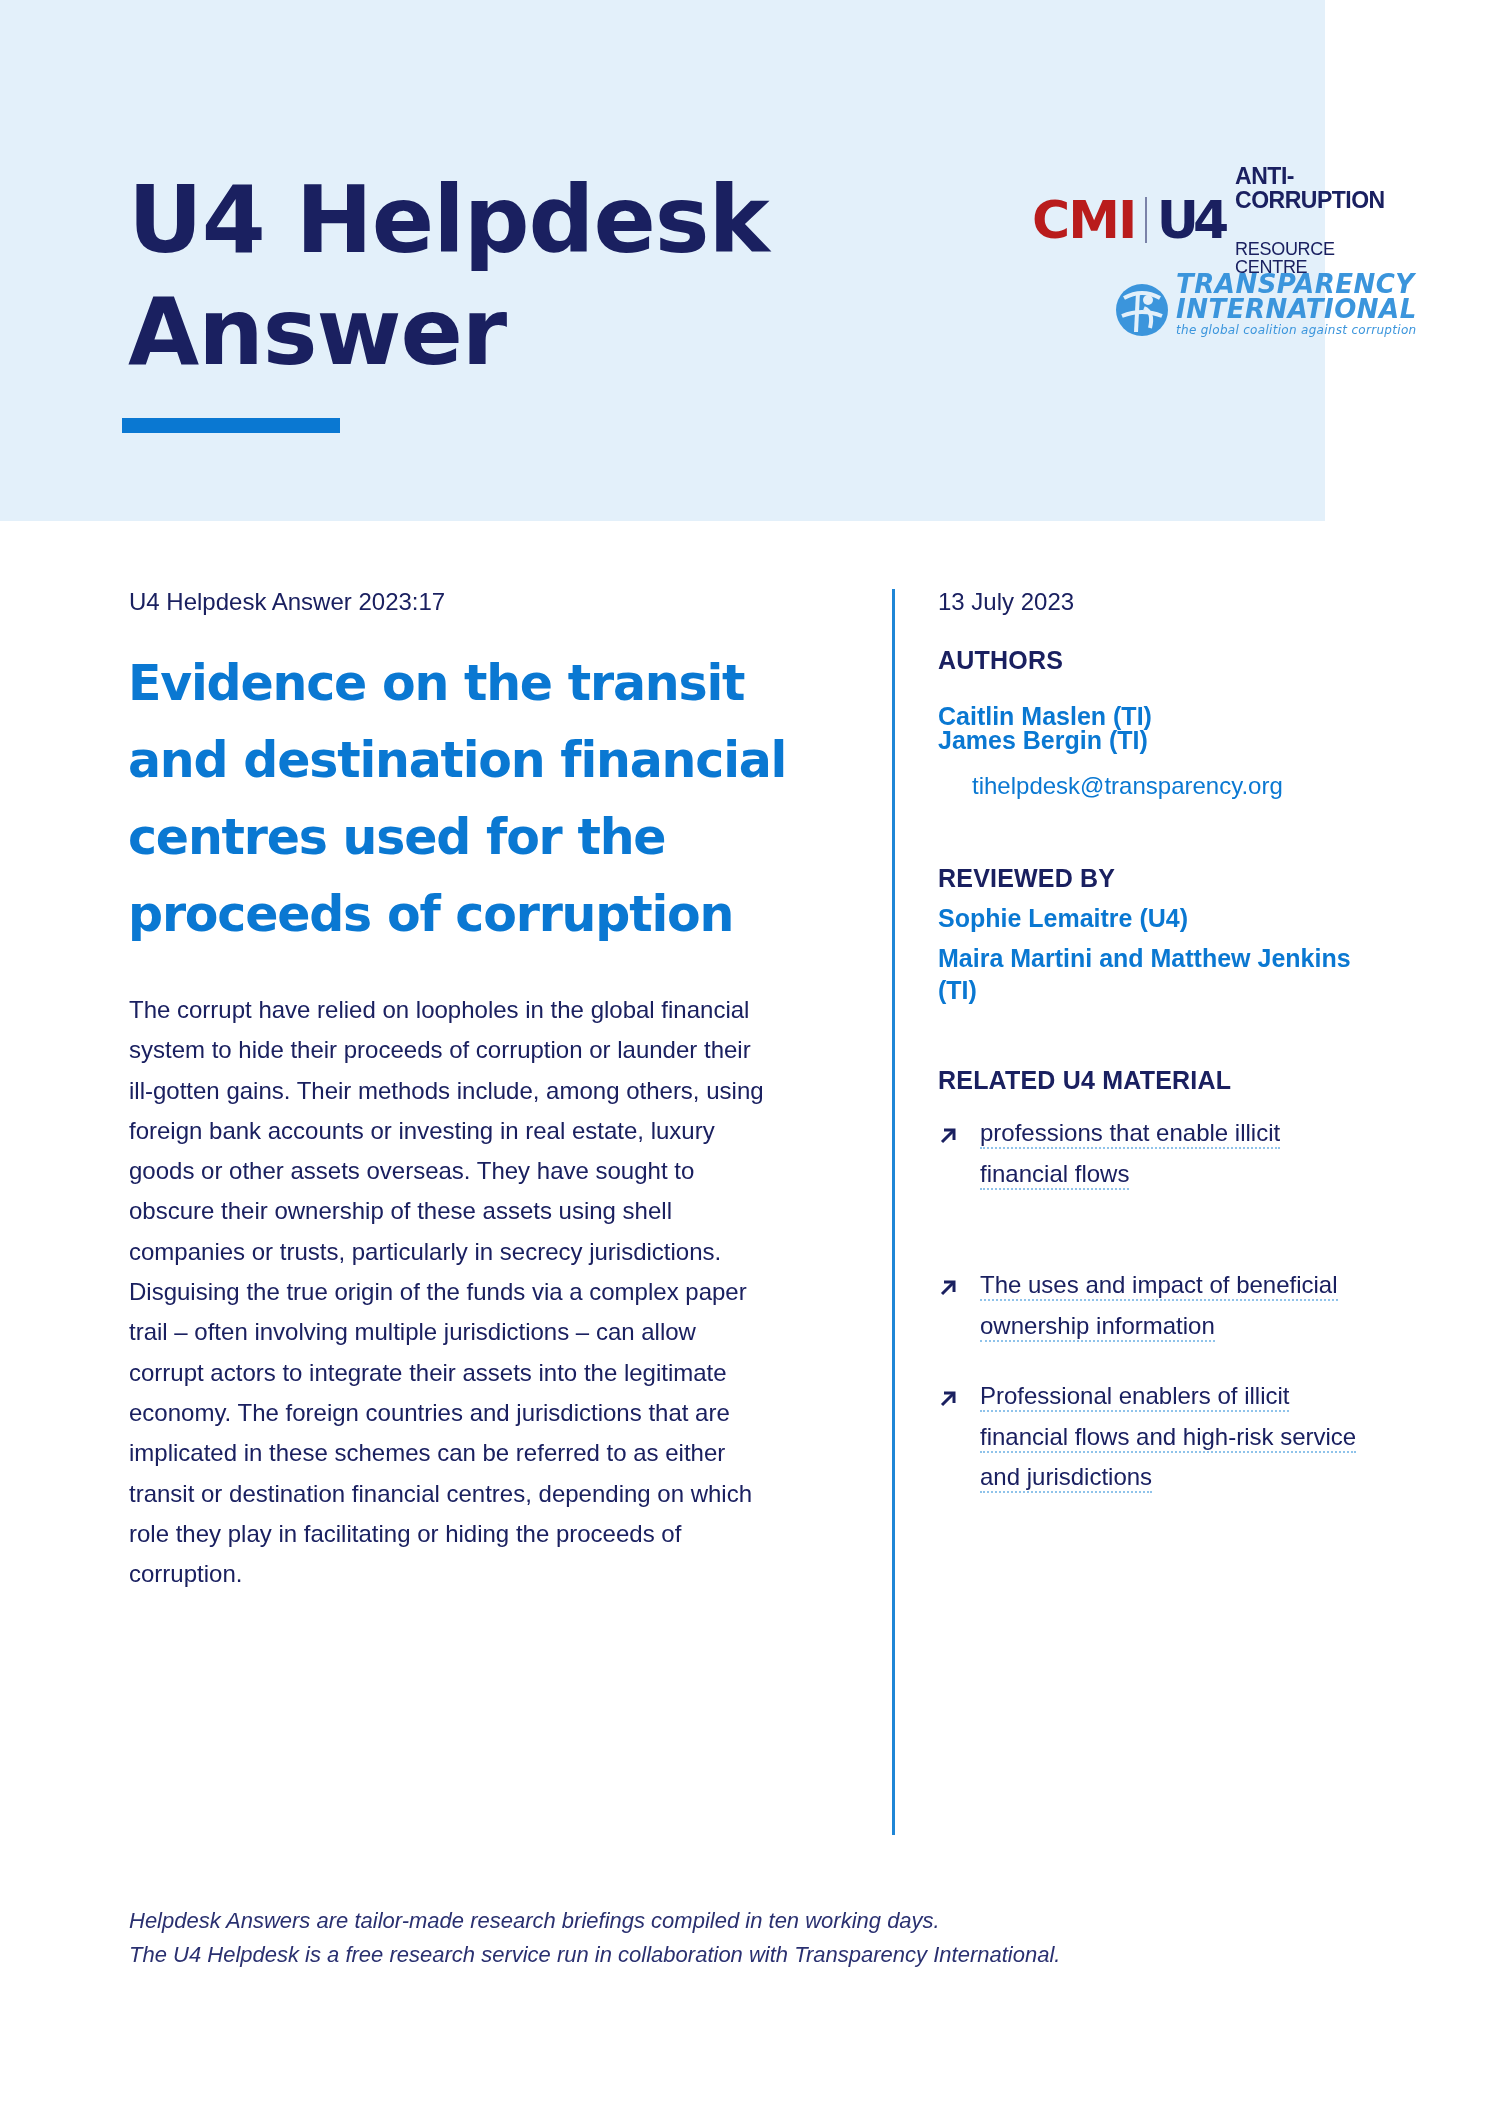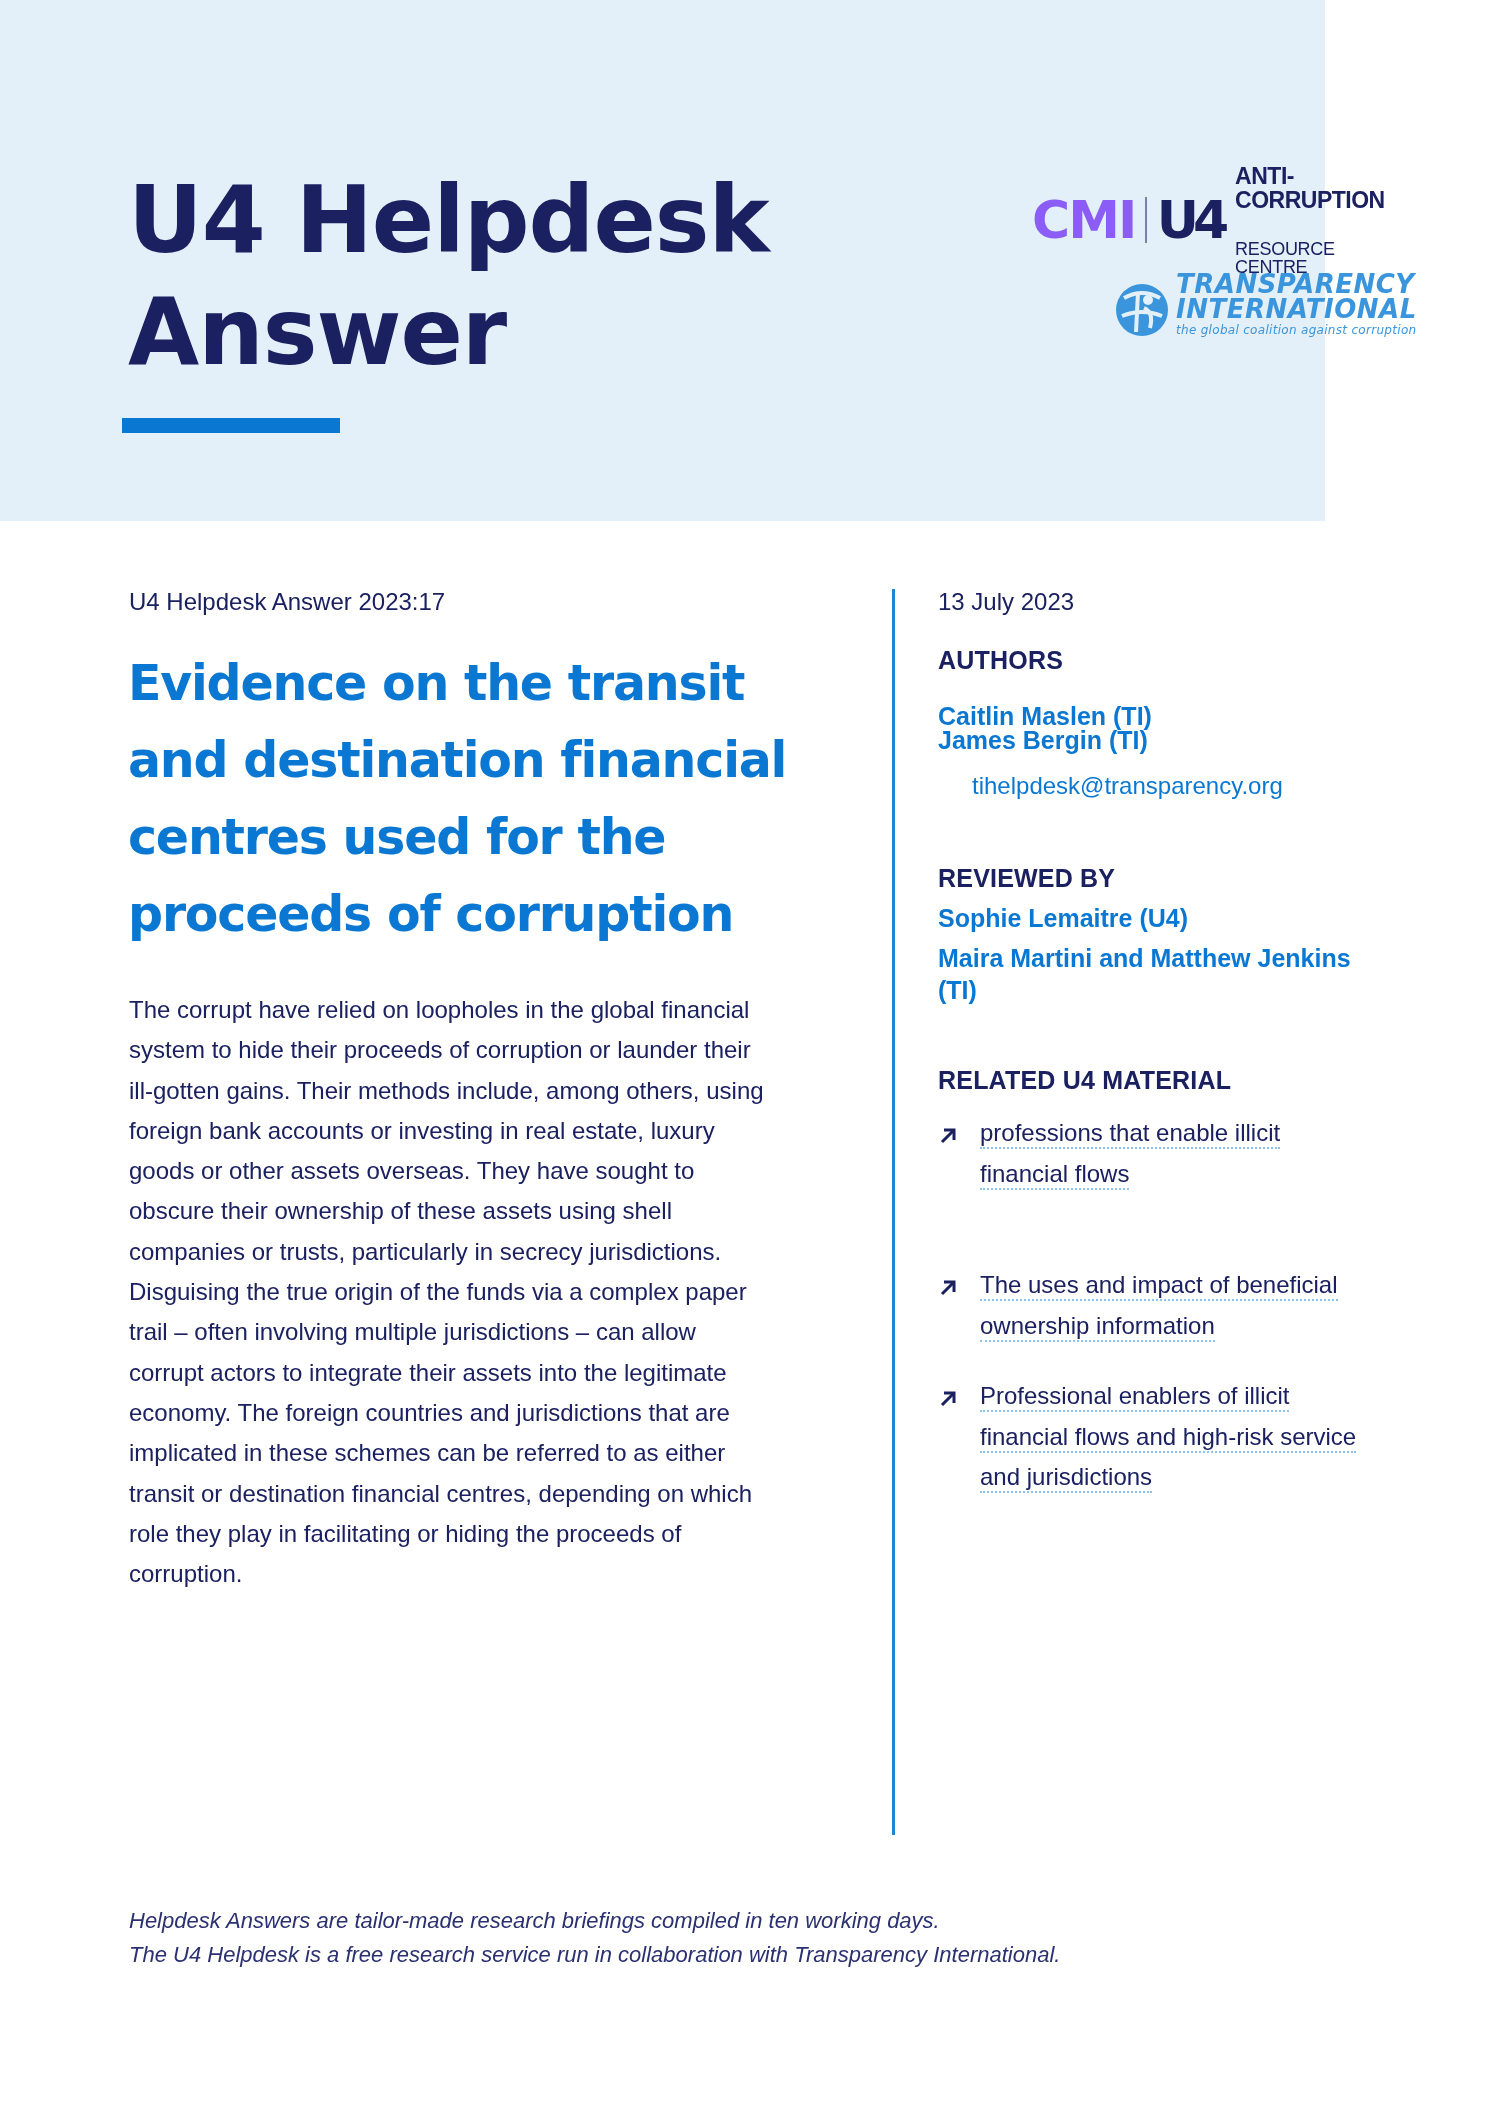--- a/index.html
+++ b/index.html
@@ -48,21 +48,21 @@
       left: 1032px;
       top: 192px;
       height: 56px;
       display: flex;
       align-items: center;
     }
     .cmi-text {
       font-family: "DejaVu Sans", sans-serif;
       font-weight: bold;
       font-size: 52px;
-      color: #8b5cf6;
+      color: #b91c1c;
       letter-spacing: -2px;
       line-height: 56px;
     }
     .cmi-sep {
       width: 2px;
       height: 46px;
       background: #7a82a8;
       margin: 0 10px 0 10px;
     }
     .u4-mark {

